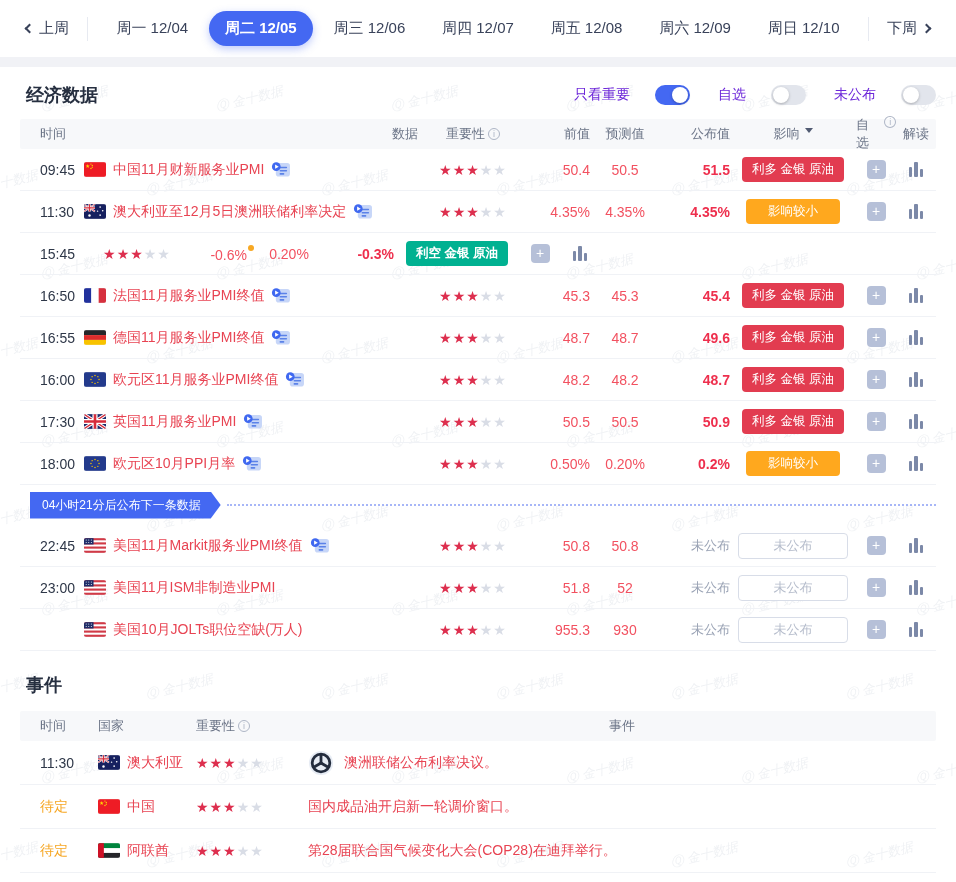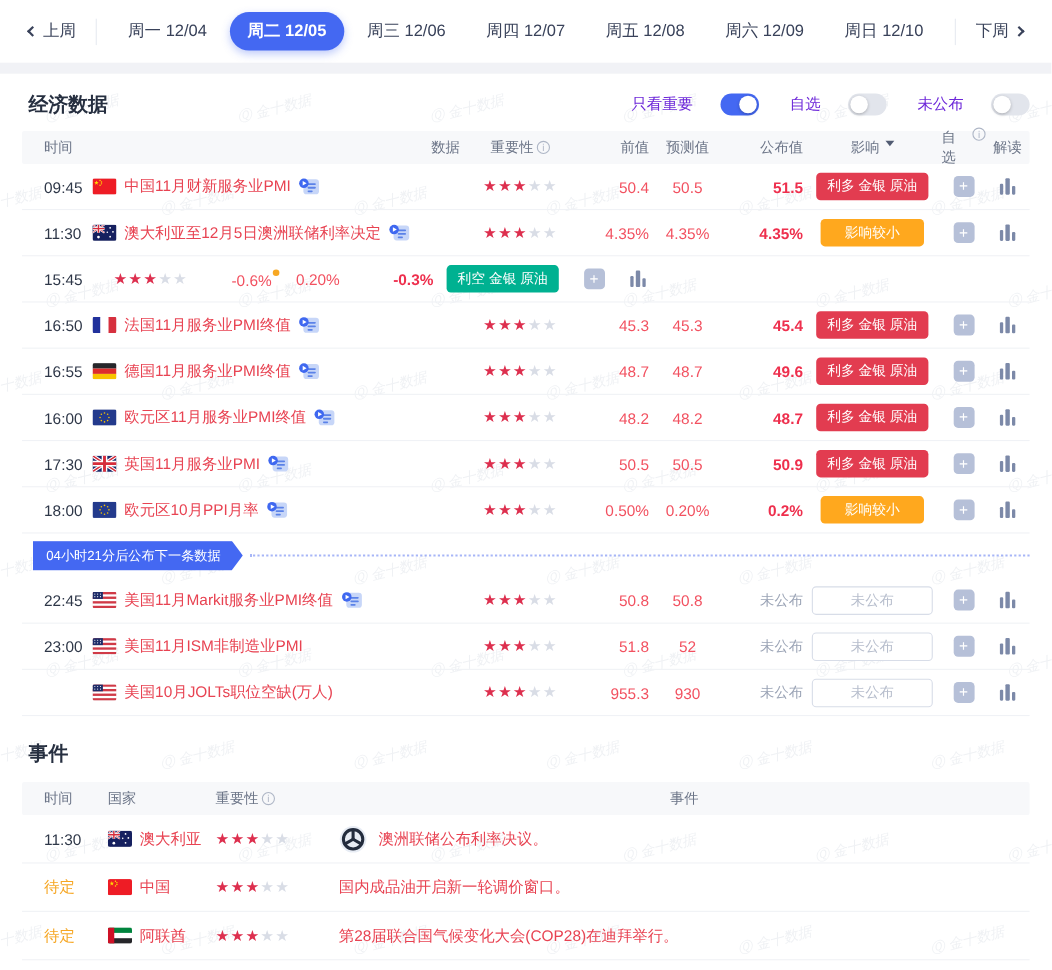--- a/index.html
+++ b/index.html
@@ -70,21 +70,21 @@
   .iname{color:var(--namered);text-decoration:none;white-space:nowrap;overflow:hidden;text-overflow:ellipsis;cursor:pointer;}
   .cicon{flex:0 0 20px;display:inline-flex;cursor:pointer;}
   .star-f{color:#dd2f4e;font-family:"DejaVu Sans",sans-serif;font-size:14px;letter-spacing:1px;}
   .star-e{color:#d9dde6;font-family:"DejaVu Sans",sans-serif;font-size:14px;letter-spacing:1px;}
   .num{color:var(--vred);}
   .pub-strong{color:var(--pubred);font-weight:700;}
   .num .rdot{display:inline-block;width:6px;height:6px;border-radius:50%;background:#f7a823;vertical-align:9px;margin-left:1px;}
   .muted{color:#9aa3b5;font-size:13px;}
   .badge{color:#fff;font-size:12.5px;padding:4px 10px;border-radius:4px;white-space:nowrap;}
   .badge.bullish{background:var(--bull);text-align:center;}
-  .badge.bearish{background:var(--bear);}
+  .badge.bearish{background:var(--bear);font-weight:bold;}
   .badge.minor{background:var(--minor);padding:4px 22px;}
   .unpub-box{border:1px solid #d8dde8;color:#b6bdcc;background:#fff;font-size:13px;
              padding:3px 0;border-radius:4px;width:110px;text-align:center;}
   .plusbtn{width:19px;height:19px;border:none;border-radius:4px;background:#b6c0d8;cursor:pointer;position:relative;}
   .plusbtn::before{content:"+";position:absolute;inset:0;color:#fff;font-size:14px;line-height:18px;text-align:center;}
   .charticon{display:inline-flex;align-items:flex-end;gap:2px;cursor:pointer;height:15px;}
   .charticon i{display:block;width:3.5px;background:#7c89a8;border-radius:1px;}
   .charticon i:nth-child(1){height:10px;}
   .charticon i:nth-child(2){height:15px;}
   .charticon i:nth-child(3){height:8px;}

